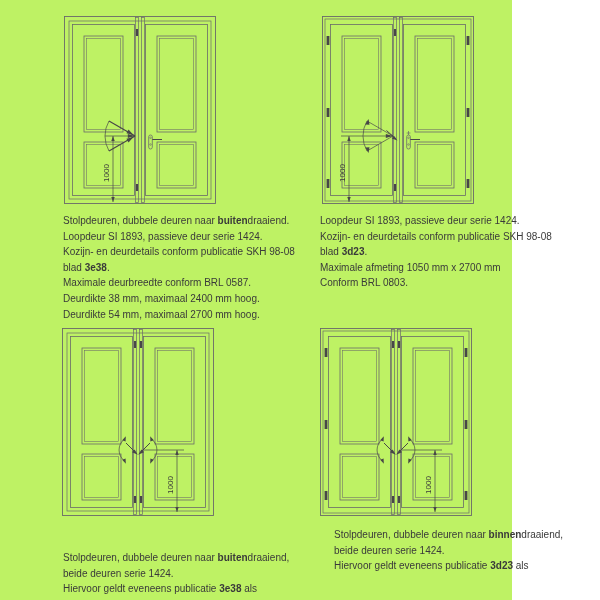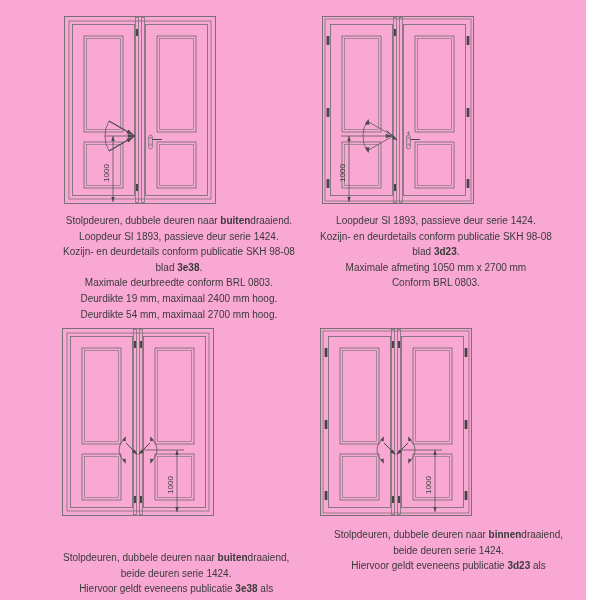--- a/index.html
+++ b/index.html
@@ -1,18 +1,18 @@
 <!DOCTYPE html>
 <html><head>
 <meta charset="utf-8">
 <style>
   html,body{margin:0;padding:0;background:#ffffff;}
   body{width:600px;height:600px;overflow:hidden;}
-  #page{position:relative;width:586px;height:600px;background:#f9a8d4;
-        font-family:"Liberation Sans",sans-serif;text-align:center;}
+  #page{position:relative;width:512px;height:600px;background:#bef264;
+        font-family:"Liberation Sans",sans-serif;}
   .drawing{position:absolute;width:152px;height:188px;}
   .cap{position:absolute;font-size:10px;line-height:15.6px;color:#3a3a3a;
        white-space:nowrap;letter-spacing:0;}
   .cap .b{font-weight:700;}
   svg{display:block;}
 </style>
 </head>
 <body>
 
 <div id="page">
@@ -59,22 +59,22 @@
           <polygon points="70.5,120 63.8,117.9 63.8,122.1" fill="#474747" stroke="none"></polygon>
           <text transform="translate(44.5 157) rotate(-90)" text-anchor="middle" font-family="'Liberation Sans',sans-serif" font-size="8" fill="#3a3a3a" stroke="none">1000</text>
         </g>
       </svg>
     </div>
   <div class="cap" style="left:63px;top:213px">
       <div><span>Stolpdeuren, dubbele deuren naar </span><span class="b">buiten</span><span>draaiend.</span></div>
       <div><span>Loopdeur SI 1893, passieve deur serie 1424.</span></div>
       <div><span>Kozijn- en deurdetails conform publicatie SKH 98-08</span></div>
       <div><span>blad </span><span class="b">3e38</span><span>.</span></div>
-      <div><span>Maximale deurbreedte conform BRL 0803.</span></div>
-      <div><span>Deurdikte 19 mm, maximaal 2400 mm hoog.</span></div>
+      <div><span>Maximale deurbreedte conform BRL 0587.</span></div>
+      <div><span>Deurdikte 38 mm, maximaal 2400 mm hoog.</span></div>
       <div><span>Deurdikte 54 mm, maximaal 2700 mm hoog.</span></div>
     </div>
 
   <div class="drawing" style="left:322px;top:16px">
       <svg width="152" height="188" viewBox="0 0 152 188" xmlns="http://www.w3.org/2000/svg" fill="none">
         <g>
           <rect x="0.5" y="0.5" width="151" height="187" stroke="#6a6a6a" stroke-width="0.9" fill="none"></rect>
           <rect x="3" y="3" width="146" height="182" stroke="#6a6a6a" stroke-width="0.7" fill="none"></rect>
         </g>
         <g>

